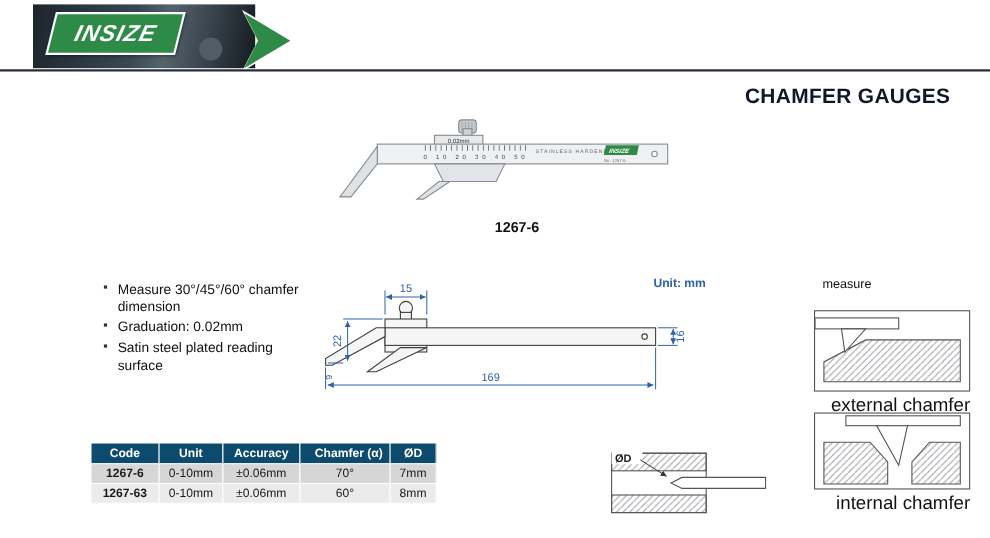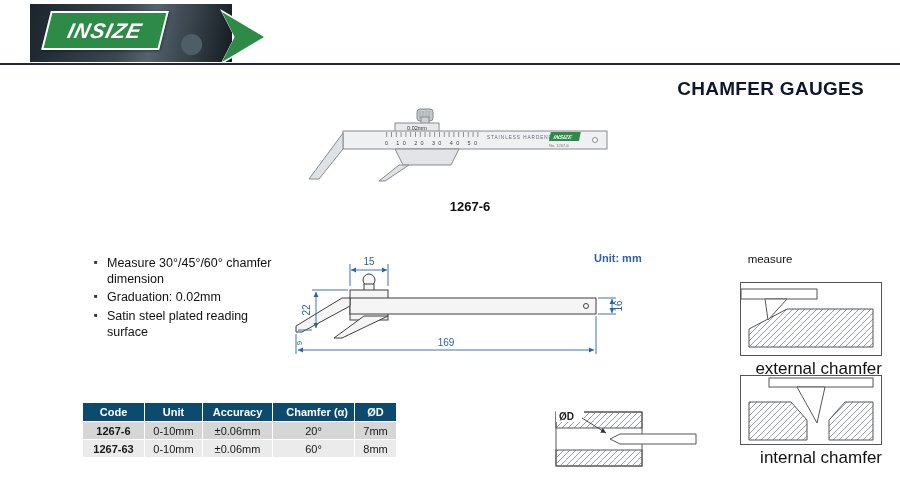--- a/index.html
+++ b/index.html
@@ -232,21 +232,21 @@
         <th>Accuracy</th>
         <th>Chamfer (α)</th>
         <th>ØD</th>
       </tr>
     </thead>
     <tbody>
       <tr>
         <td>1267-6</td>
         <td>0-10mm</td>
         <td>±0.06mm</td>
-        <td>20°</td>
+        <td>70°</td>
         <td>7mm</td>
       </tr>
       <tr>
         <td>1267-63</td>
         <td>0-10mm</td>
         <td>±0.06mm</td>
         <td>60°</td>
         <td>8mm</td>
       </tr>
     </tbody>

